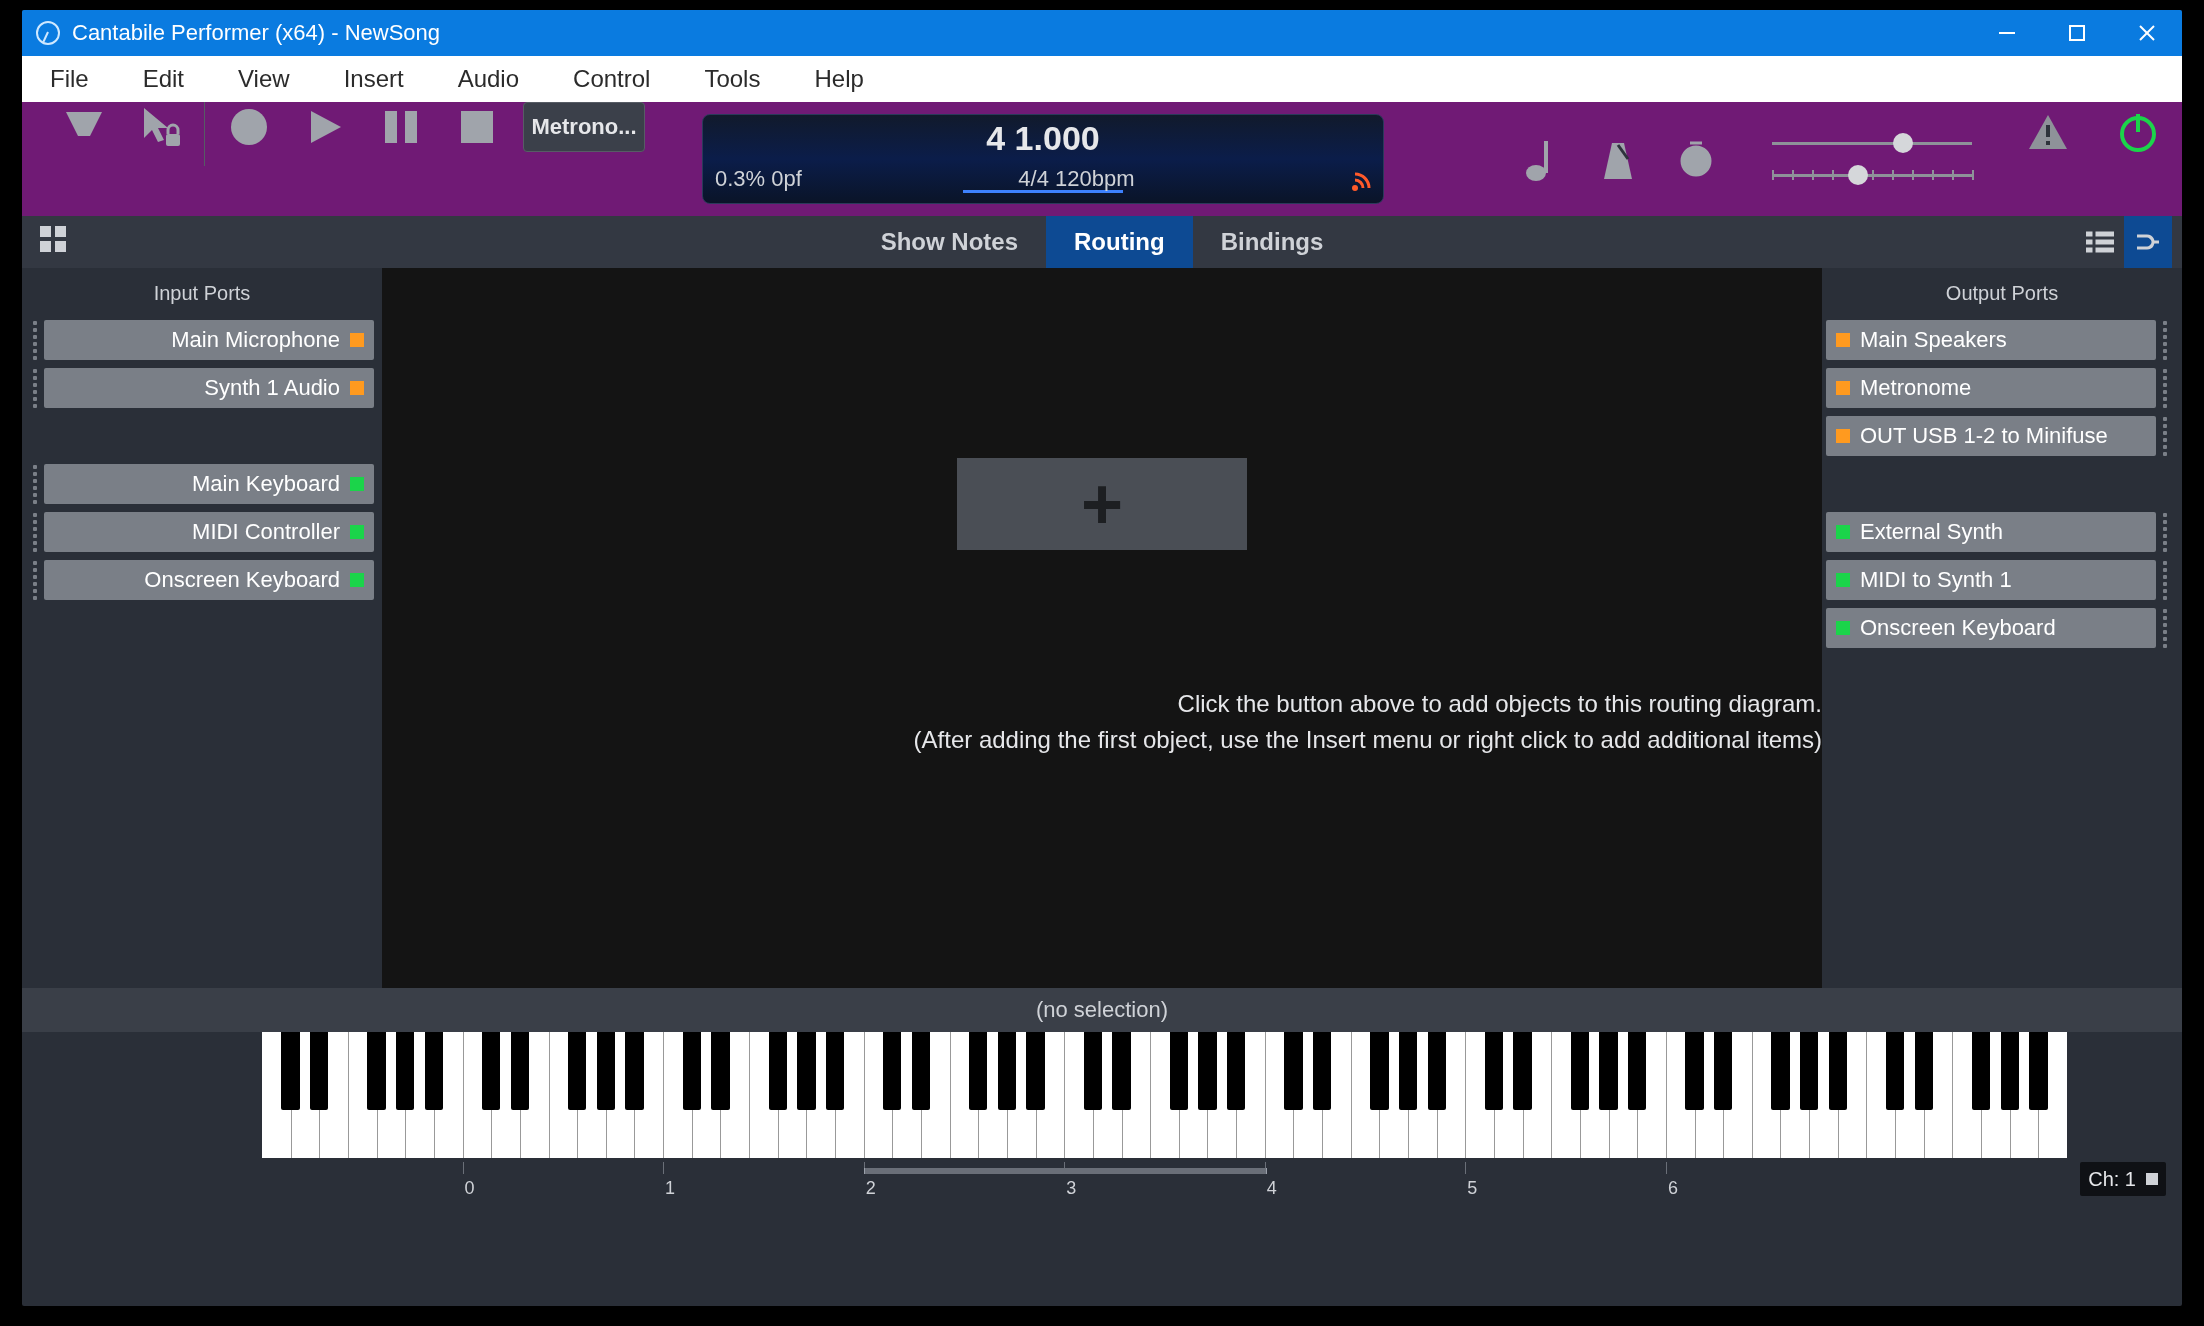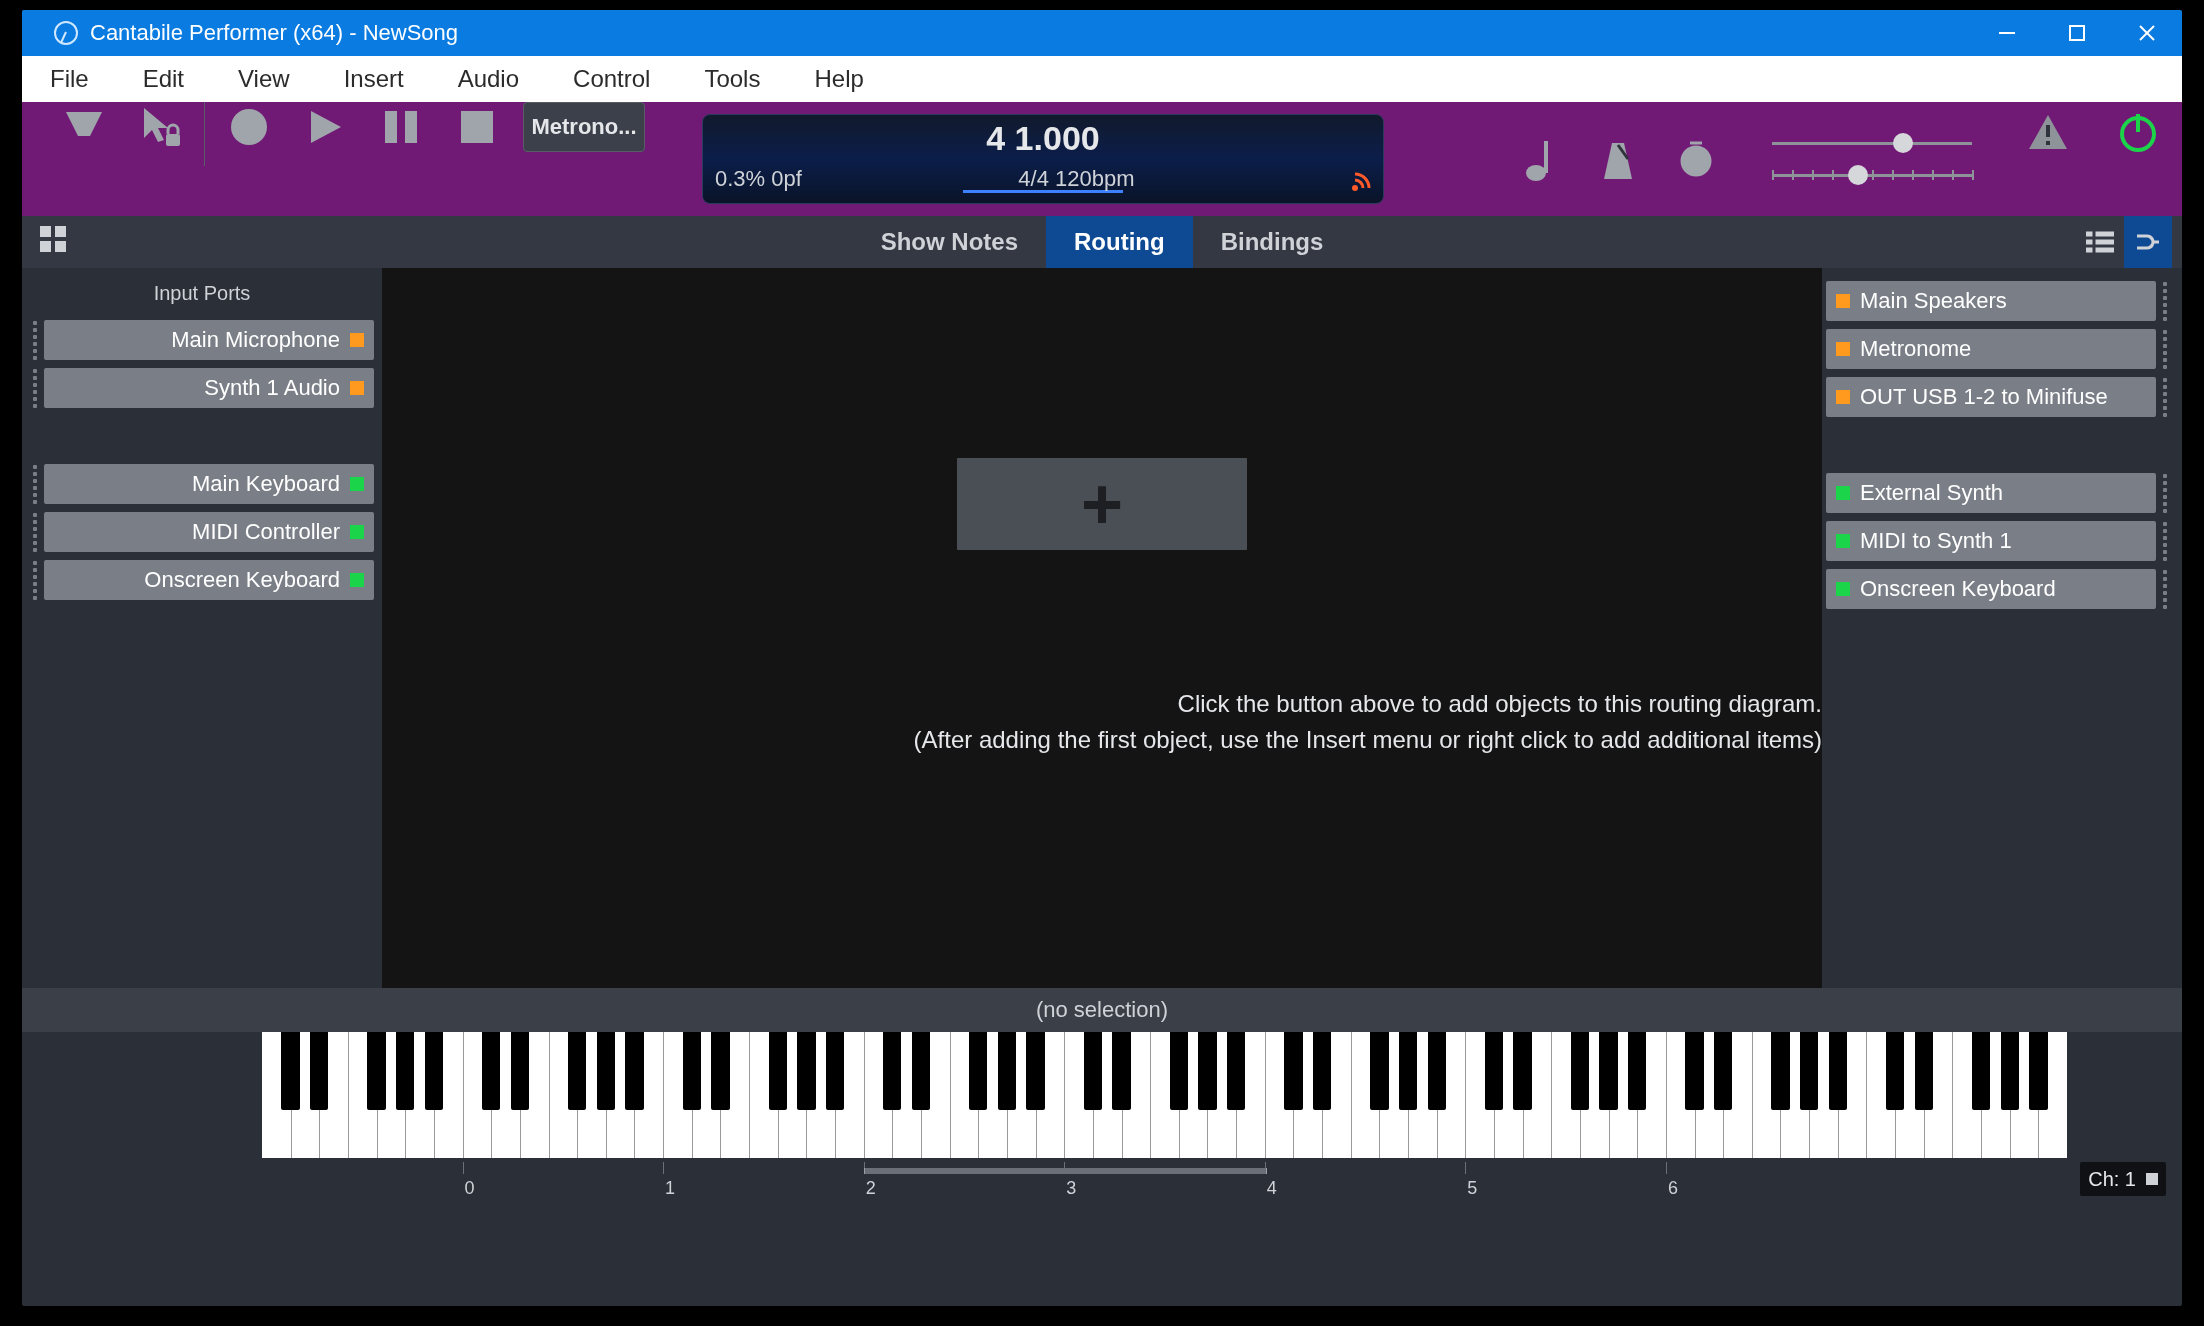--- a/index.html
+++ b/index.html
@@ -13,21 +13,21 @@
   position: absolute; left: 22px; top: 10px;
   width: 2160px; height: 1296px;
   background: #2a2f38;
   border-radius: 2px;
   overflow: hidden;
 }
 
 #titlebar {
   height: 46px; background: #0a7be0;
   display: flex; align-items: center; color: #fff;
-  font-size: 22px; padding-left: 32px;
+  font-size: 22px; padding-left: 14px;
   position: relative;
 }
 #titlebar .app-icon {
   width: 20px; height: 20px; border: 2px solid #cfe8ff; border-radius: 50%;
   margin-right: 12px; position: relative;
 }
 #titlebar .app-icon::after{
   content:""; position:absolute; top:9px; left:9px; width:2px; height:11px;
   background:#cfe8ff; transform-origin: top; transform: rotate(25deg);
 }
@@ -436,20 +436,21 @@
       <div id="add-btn">
         <span class="plus">+</span>
       </div>
       <div id="center-hint">
         <div>Click the button above to add objects to this routing diagram.</div>
         <div>(After adding the first object, use the Insert menu or right click to add additional items)</div>
       </div>
     </div>
 
     <div class="side-col">
+      <div class="col-title">Output Ports</div>
       <div id="out-audio">
           <div class="port-row right">
             <div class="port-chip">
            <span class="sq orange"></span>
            <span class="label">Main Speakers</span>
          </div>
             <div class="drag">
               <span></span>
               <span></span>
               <span></span>

